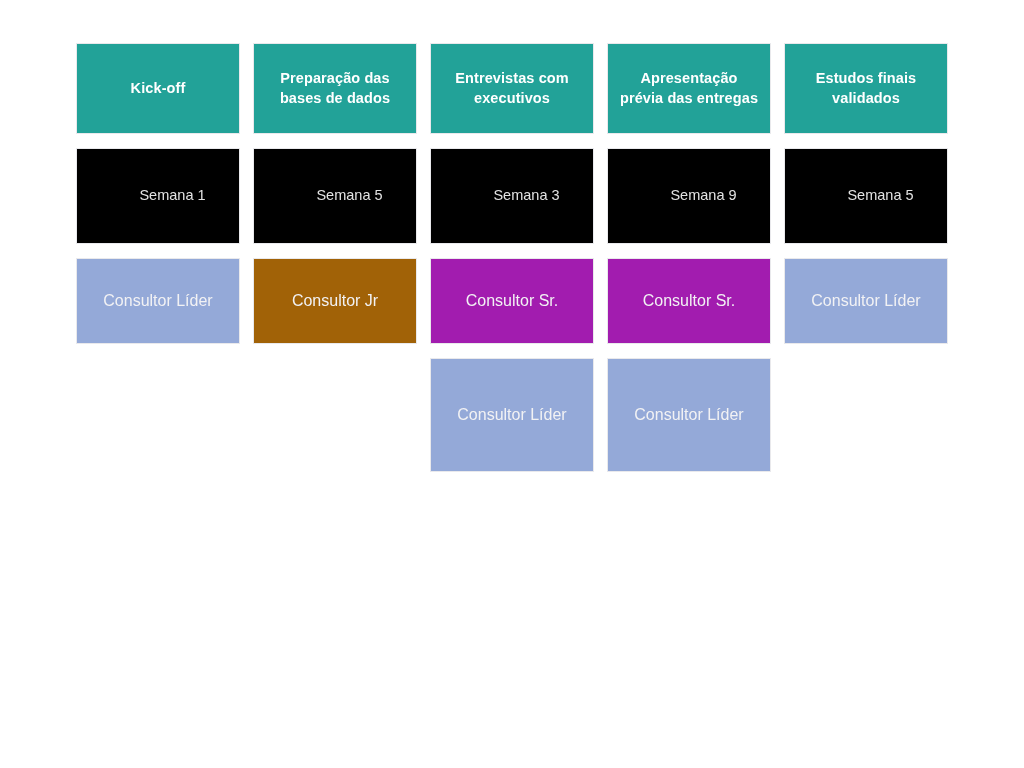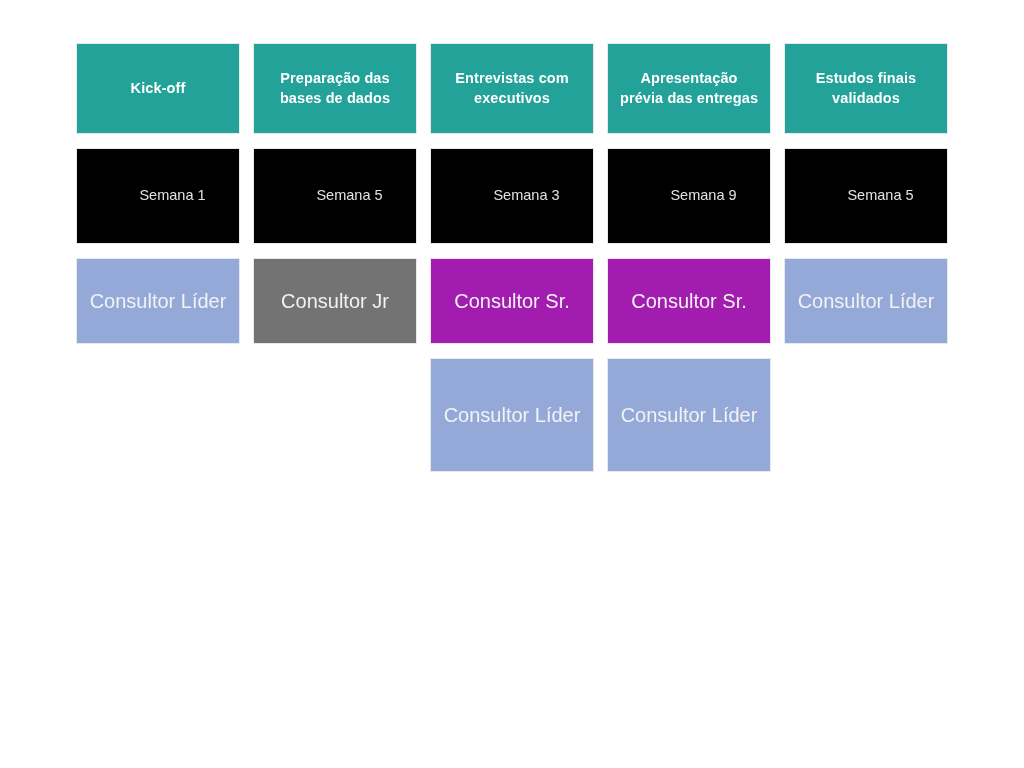--- a/index.html
+++ b/index.html
@@ -72,30 +72,30 @@
     color: #e3e3e3;
     font-size: 14.5px;
     font-weight: normal;
     padding-left: 39px;
   }
 
   
   .row-role .card,
   .row-role2 .card {
     color: #f2f2f4;
-    font-size: 20px;
+    font-size: 16px;
     font-weight: normal;
   }
 
   .row-role .card  { height: 86px; }
   .row-role2 .card { height: 114px; }
 
   
   .bg-lead   { background: #94a9d8; }
-  .bg-junior { background: #737373; }
+  .bg-junior { background: #a16207; }
   .bg-senior { background: #a21caf; }
   .bg-none   { background: transparent; border: none; }
 </style>
 </head>
 <body>
 
 <div id="board">
 
   <div class="grid">
 

